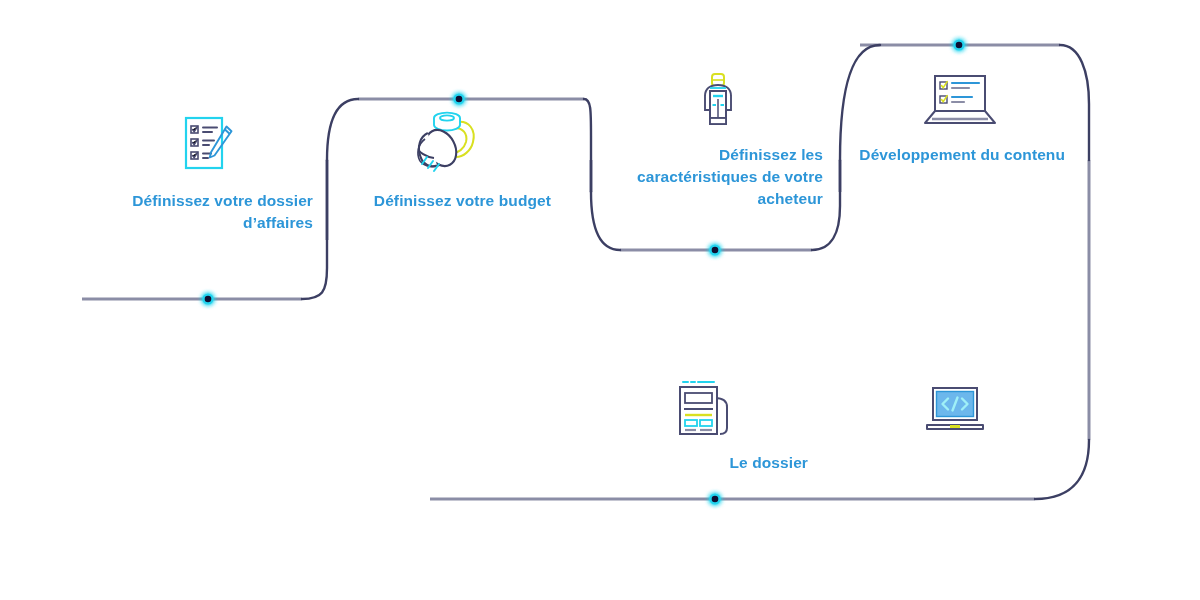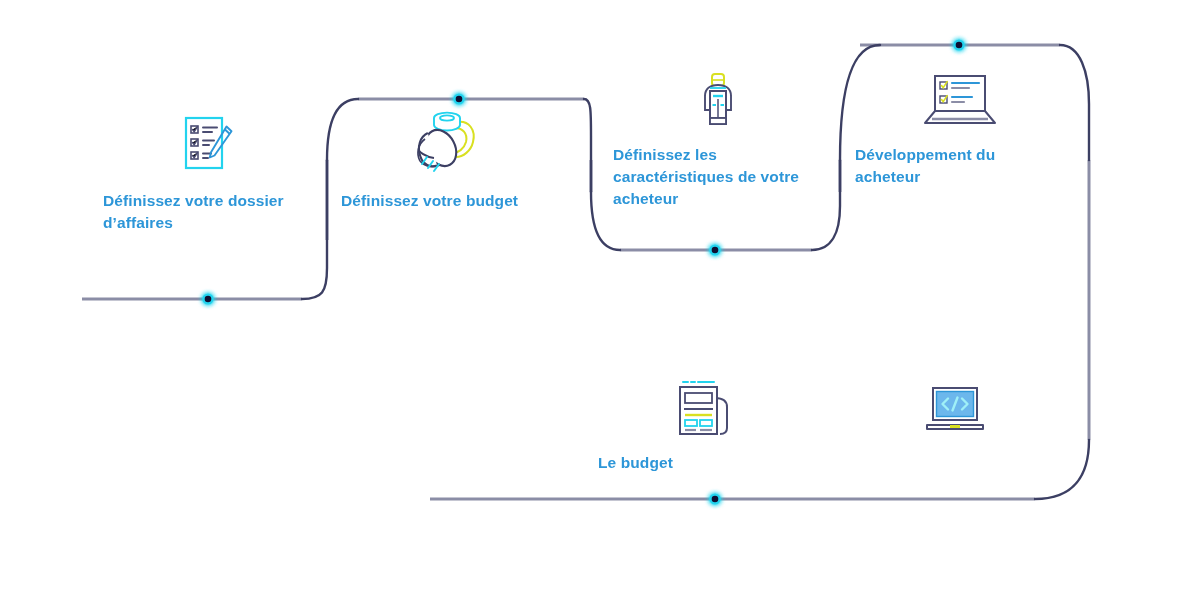--- a/index.html
+++ b/index.html
@@ -22,21 +22,21 @@
   }
   #flowpath {
     position: absolute;
     left: 0; top: 0;
     width: 1200px;
     height: 600px;
   }
   .step {
     position: absolute;
     width: 210px;
-    text-align: left;
+    text-align: right;
   }
   .step .icon-wrap {
     height: 70px;
     display: flex;
     align-items: flex-end;
     justify-content: center;
   }
   .step .label {
     margin-top: 14px;
     color: #2d96d8;
@@ -233,21 +233,21 @@
           <line x1="31" y1="11" x2="58" y2="11" stroke="#2d96d8" stroke-width="2.2"></line>
           <line x1="31" y1="16" x2="48" y2="16" stroke="#8b8da6" stroke-width="2.2"></line>
           <line x1="31" y1="25" x2="51" y2="25" stroke="#2d96d8" stroke-width="2.2"></line>
           <line x1="31" y1="30" x2="43" y2="30" stroke="#8b8da6" stroke-width="2.2"></line>
         </g>
 
         <path d="M14 39 L4 51 L74 51 L64 39 Z" fill="#ffffff" stroke="#4a4c72" stroke-width="2" stroke-linejoin="round"></path>
         <line x1="11" y1="47" x2="67" y2="47" stroke="#8b8da6" stroke-width="2.4"></line>
       </svg>
     </div>
-    <div class="label">Développement du acheteur</div>
+    <div class="label">Développement du contenu</div>
   </div>
 
   <div class="step" id="step-report">
     <div class="icon-wrap">
       <svg width="68" height="62" viewBox="0 0 68 62">
 
         <g stroke="#22d3ee" stroke-width="2" stroke-linecap="round">
           <line x1="14" y1="6" x2="19" y2="6"></line>
           <line x1="22" y1="6" x2="26" y2="6"></line>
           <line x1="29" y1="6" x2="45" y2="6"></line>
@@ -261,21 +261,21 @@
         <line x1="15" y1="33" x2="44" y2="33" stroke="#4a4c72" stroke-width="2"></line>
         <line x1="16" y1="39" x2="43" y2="39" stroke="#d9e021" stroke-width="2.4"></line>
         <g stroke="#22d3ee" stroke-width="1.8" fill="none">
           <rect x="16" y="44" width="12" height="6"></rect>
           <rect x="31" y="44" width="12" height="6"></rect>
         </g>
         <line x1="16" y1="54" x2="27" y2="54" stroke="#8b8da6" stroke-width="2.2"></line>
         <line x1="31" y1="54" x2="43" y2="54" stroke="#8b8da6" stroke-width="2.2"></line>
       </svg>
     </div>
-    <div class="label">Le budget</div>
+    <div class="label">Le dossier</div>
   </div>
 
   <div class="step" id="step-implement">
     <div class="icon-wrap">
       <svg width="68" height="54" viewBox="0 0 68 54">
 
         <rect x="12" y="4" width="44" height="32" fill="#ffffff" stroke="#4a4c72" stroke-width="2"></rect>
         <rect x="15.5" y="7.5" width="37" height="25" fill="#6cb7ec" stroke="#2d96d8" stroke-width="1.4"></rect>
 
         <g stroke="#9ff0f7" stroke-width="2.4" fill="none" stroke-linecap="round" stroke-linejoin="round">

